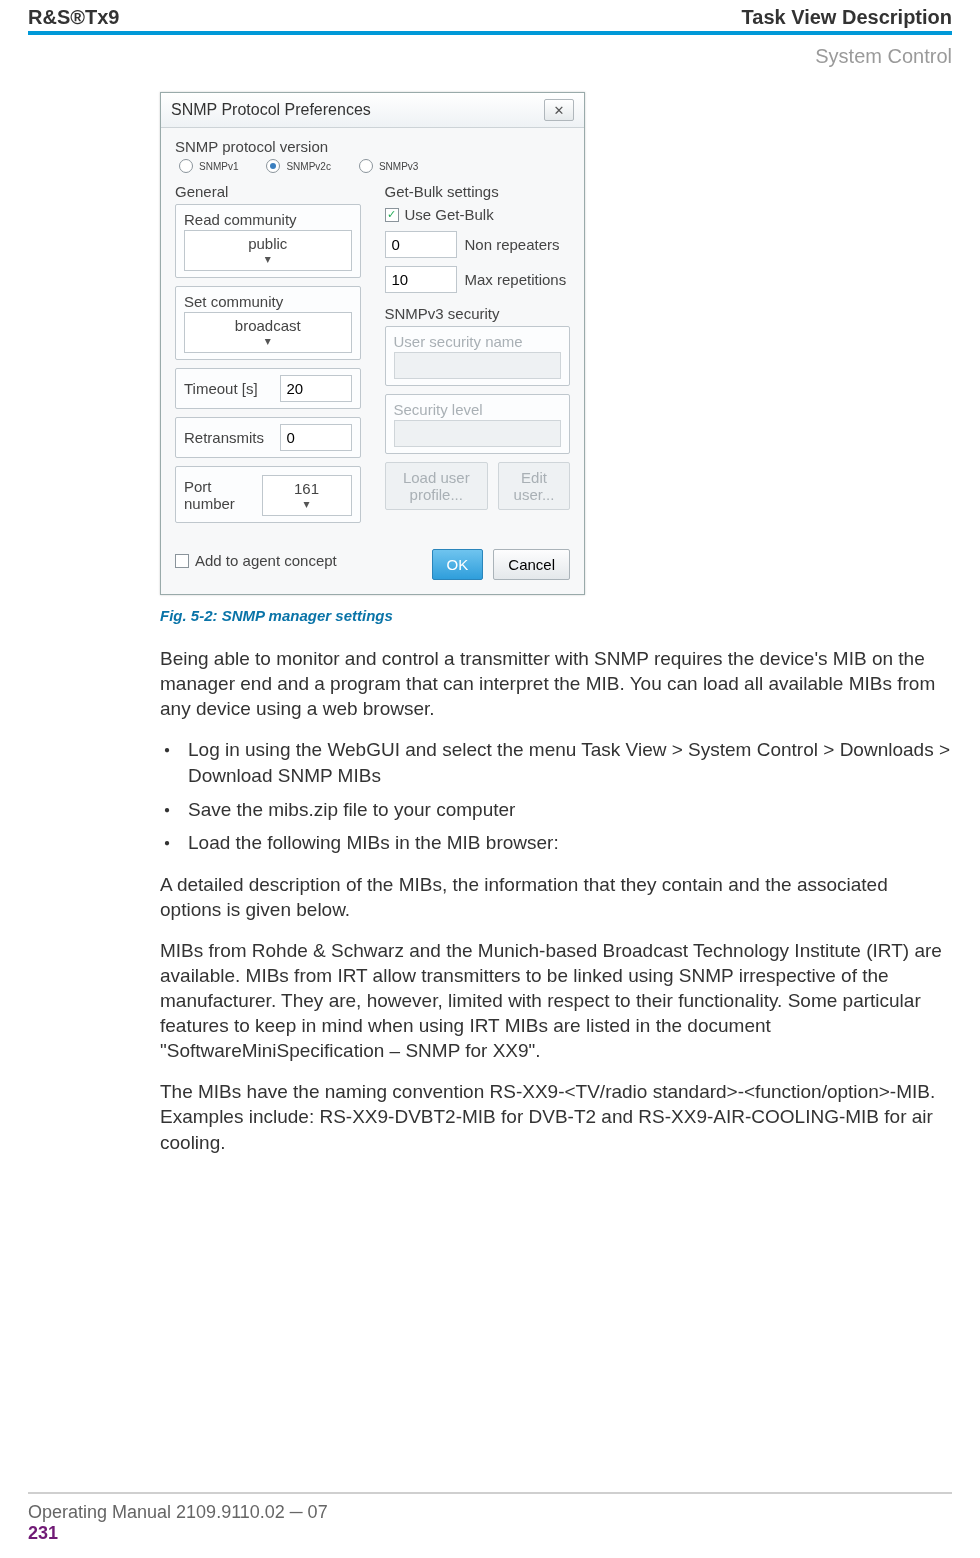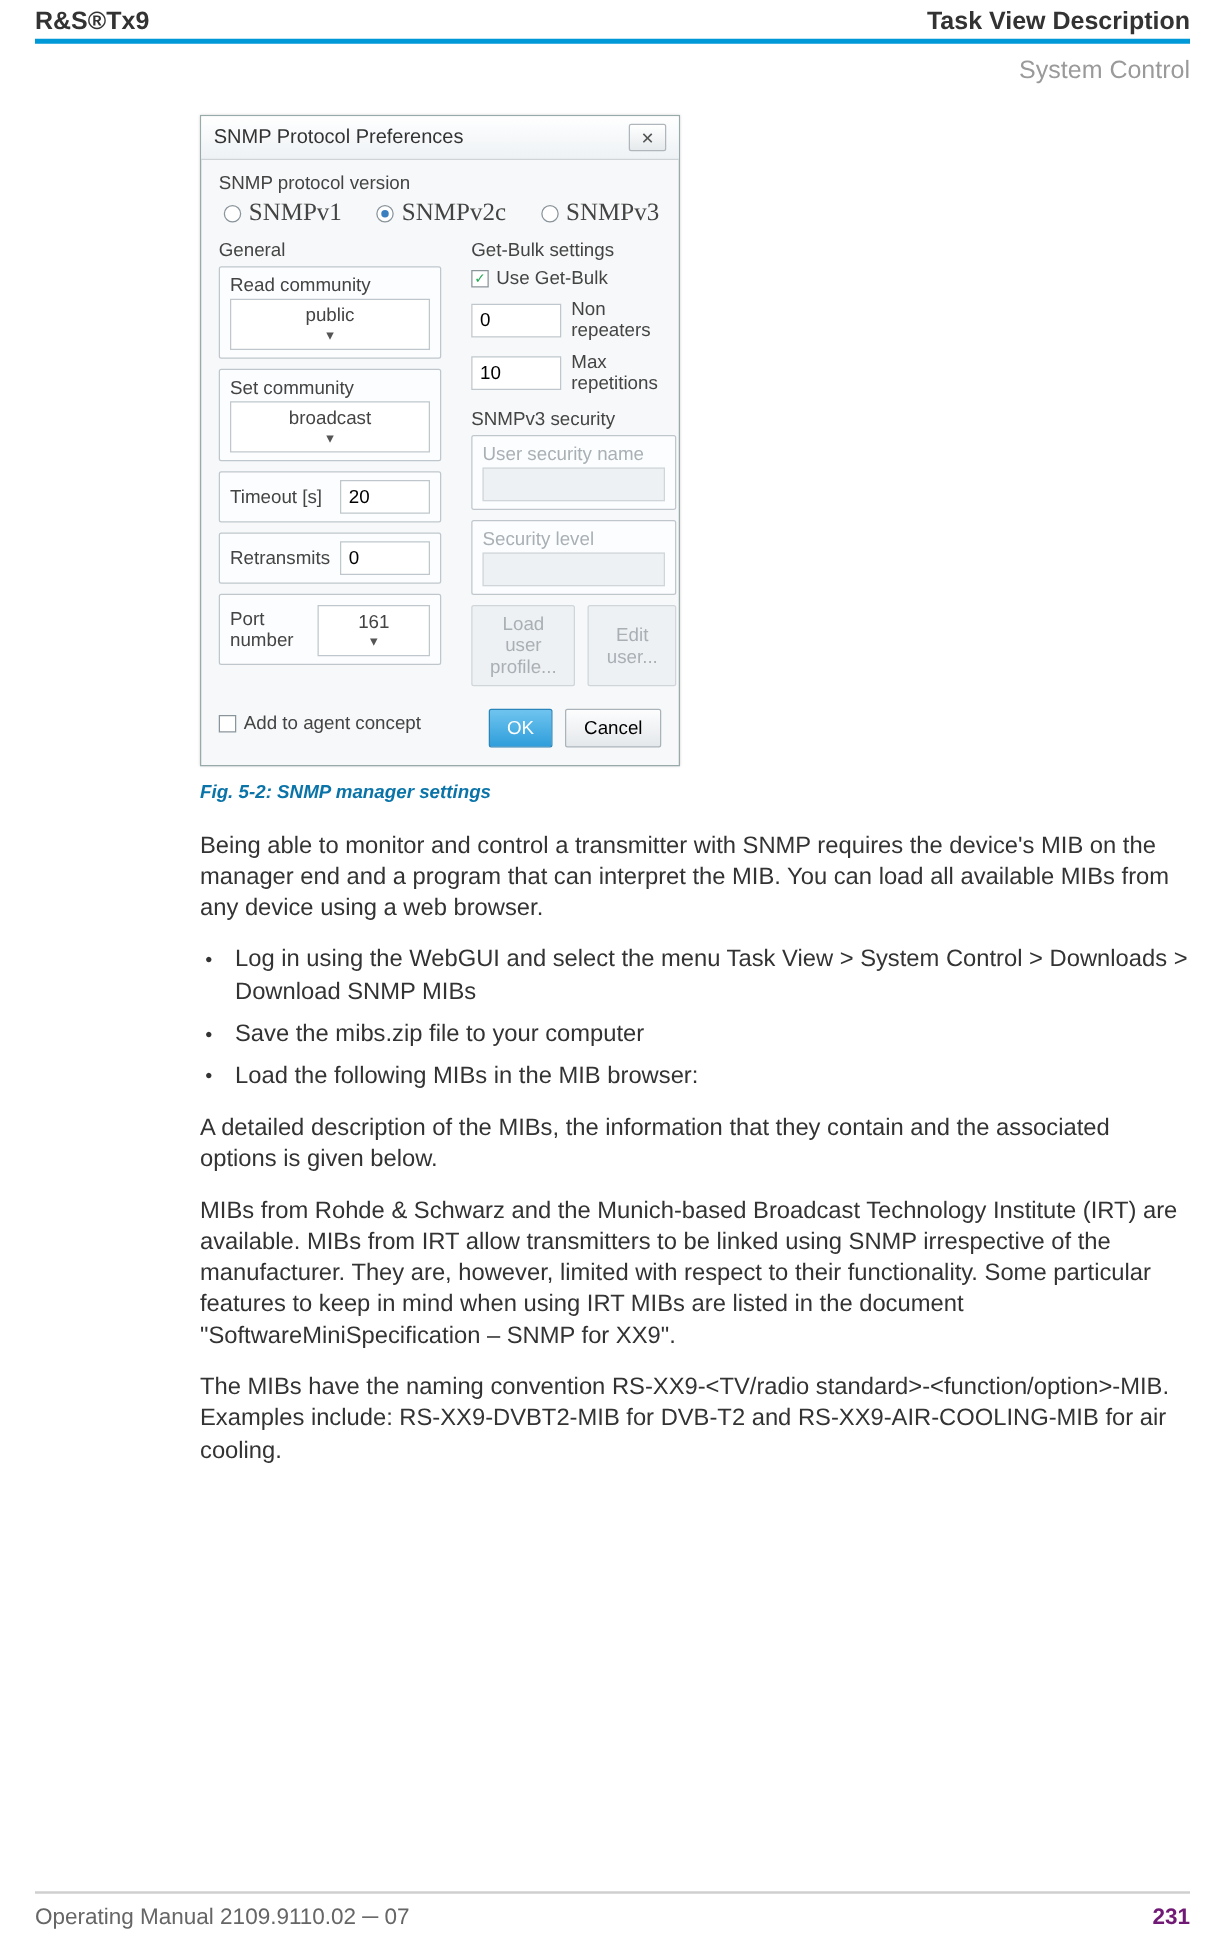--- a/index.html
+++ b/index.html
@@ -5,36 +5,36 @@
   * { box-sizing: border-box; margin: 0; padding: 0; }
   body { font-family: Arial, Helvetica, sans-serif; background: #fff; width: 980px; height: 1558px; position: relative; color: #333; }
   .header-row { display: flex; justify-content: space-between; padding: 6px 28px 2px 28px; font-weight: bold; font-size: 20px; text-align: right; }
   .header-left { color: #333; }
   .header-right { color: #333; }
   .blue-rule { height: 4px; background: #0099d8; margin: 0 28px; }
   .subhead { text-align: right; color: #9a9a9a; font-size: 20px; padding: 10px 28px 0 0; }
   .content { padding: 24px 28px 0 160px; }
 
   
-  .dialog { width: 384px; border: 1px solid #9aa; background: #f7f8f9; margin-bottom: 12px; box-shadow: 0 0 2px rgba(0,0,0,0.2); }
+  .dialog { width: 425px; border: 1px solid #9aa; background: #f7f8f9; margin-bottom: 12px; box-shadow: 0 0 2px rgba(0,0,0,0.2); }
   .dlg-title { display: flex; justify-content: space-between; align-items: center; padding: 6px 10px; background: linear-gradient(#fff,#eef2f5); border-bottom: 1px solid #cdd3d7; font-size: 16px; color: #333; }
   .dlg-close { width: 30px; height: 22px; border: 1px solid #b0b7bc; border-radius: 2px; background: linear-gradient(#fff,#e6eaec); display: inline-flex; align-items: center; justify-content: center; font-size: 13px; color: #555; }
   .dlg-body { padding: 10px 14px 14px 14px; font-size: 15px; color: #444; }
   .dlg-body .label { color: #444; }
   .groupline { display: flex; align-items: center; gap: 28px; margin: 4px 0 10px 4px; }
   .cols { display: flex; gap: 24px; margin-top: 6px; }
   .col { flex: 1; }
   .group-title { color: #444; margin-bottom: 4px; font-size: 15px; }
   .fieldbox { border: 1px solid #bfc7cd; border-radius: 2px; background: #fcfdfe; padding: 6px 8px; margin-bottom: 8px; }
   .fieldrow { display: flex; align-items: center; gap: 8px; }
   .txtinput { border: 1px solid #bfc7cd; background: #fff; font-size: 15px; padding: 4px 6px; width: 72px; }
   .txtinput.wide { width: 100%; margin-top: 2px; }
   .dropdown { display: flex; justify-content: space-between; align-items: center; border: 1px solid #bfc7cd; background: #fff; padding: 4px 6px; margin-top: 2px; flex-direction: column; }
   .chev { color: #555; font-size: 12px; }
-  .radio { display: inline-flex; align-items: center; gap: 6px; font-size: 20px; font-family: Liberation Serif, serif; }
+  .radio { display: inline-flex; align-items: center; gap: 6px; font-size: 10px; }
   .radio .dot { width: 14px; height: 14px; border: 1px solid #8a949b; border-radius: 50%; display: inline-block; position: relative; background: #fff; }
   .radio .dot.sel::after { content: ""; position: absolute; inset: 3px; background: #3b7fbf; border-radius: 50%; }
   .chk { display: inline-flex; align-items: center; gap: 6px; }
   .chk .box { width: 14px; height: 14px; border: 1px solid #8a949b; background: #fff; display: inline-flex; align-items: center; justify-content: center; font-size: 11px; color: #2a5; }
   .disabled { color: #a9b0b5; }
   .disabled .txtinput, .disabled .btn { background: #eef1f3; color: #a9b0b5; border-color: #cfd5d9; }
   .btnrow { display: flex; justify-content: flex-end; gap: 10px; margin-top: 8px; }
   .btn { border: 1px solid #aab3b9; background: linear-gradient(#fdfdfe,#e4e8eb); padding: 6px 14px; font-size: 15px; border-radius: 2px; }
   .btn.ok { background: linear-gradient(#6fc4ef,#2f9edb); color: #fff; border-color: #2a85bb; }
   .footer-row { display: flex; justify-content: space-between; align-items: center; margin-top: 10px; }
@@ -43,21 +43,21 @@
   .para { font-size: 19px; line-height: 1.32; margin-bottom: 16px; color: #333; }
   ul.bul { list-style: none; margin: 0 0 16px 0; }
   ul.bul > li { position: relative; padding-left: 28px; font-size: 19px; line-height: 1.35; margin-bottom: 8px; }
   ul.bul > li::before { content: "●"; position: absolute; left: 4px; top: 0; font-size: 10px; color: #333; line-height: 26px; }
   ul.dash { list-style: none; margin: 4px 0 0 0; }
   ul.dash > li { position: relative; padding-left: 28px; font-size: 19px; line-height: 1.35; margin-bottom: 6px; }
   ul.dash > li::before { content: "–"; position: absolute; left: 4px; top: 0; }
 
   .page-footer { position: absolute; bottom: 14px; left: 28px; right: 28px; }
   .foot-rule { height: 2px; background: #cfcfcf; margin-bottom: 8px; }
-  .foot-row { display: flex; justify-content: space-between; font-size: 18px; color: #666; }
+  .foot-row { display: flex; justify-content: flex-start; font-size: 18px; color: #666; flex-direction: column; }
   .foot-row .pn { color: #701a75; font-weight: bold; }
 </style>
 </head>
 <body>
 
 <div class="header-row">
   <div class="header-left">R&amp;S®Tx9</div>
   <div class="header-right">Task View Description</div>
 </div>
 <div class="blue-rule"></div>

